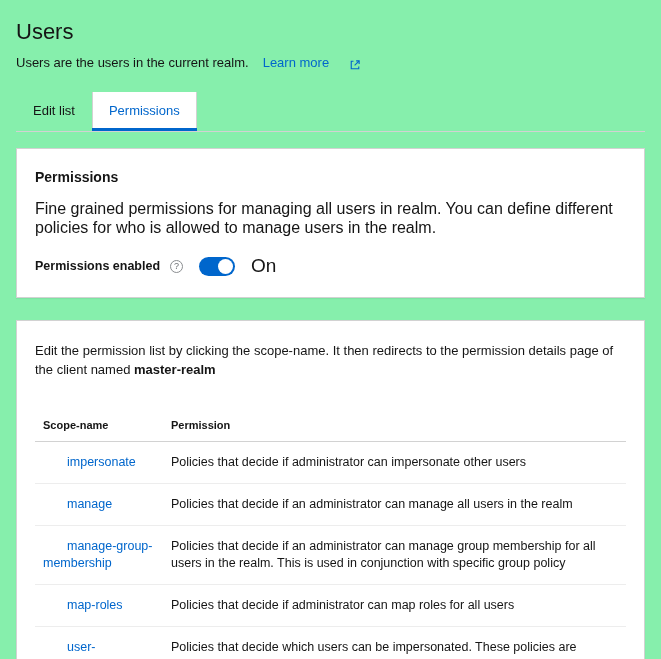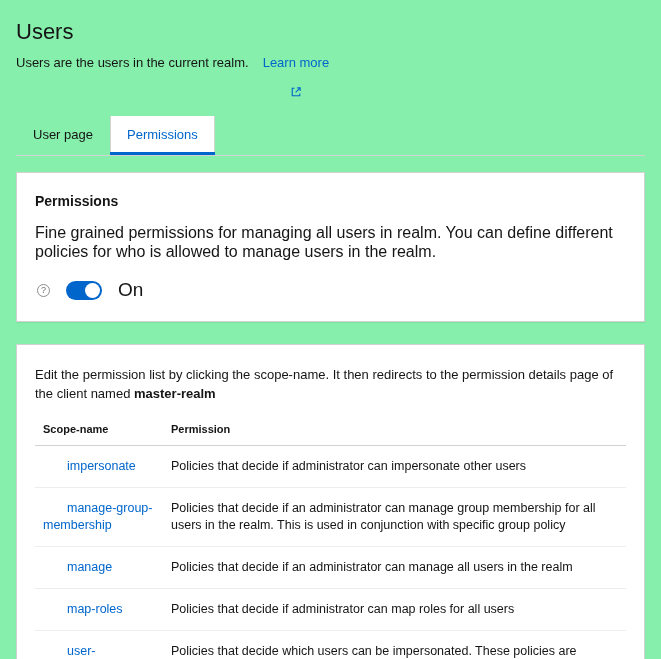--- a/index.html
+++ b/index.html
@@ -38,23 +38,22 @@
     line-height: 18px;
     color: #151515;
   }
   .subtitle-text { color: #151515; }
   .learn-more {
     margin-left: 14px;
     color: #06c;
     text-decoration: none;
     display: inline-flex;
     align-items: center;
-    gap: 12px;
-    cursor: pointer;
-    flex-direction: column;
+    gap: 20px;
+    cursor: pointer;
   }
   .ext-icon {
     display: inline-block;
     width: 12px;
     height: 12px;
     position: relative;
     top: 1px;
   }
   .tabs {
     margin-top: 20px;
@@ -147,21 +146,21 @@
     left: 19px;
     width: 15px;
     height: 15px;
     border-radius: 50%;
     background: #fff;
   }
   .switch-state { margin-left: 8px; font-size: 19px; color: #151515; }
   .perm-desc {
     font-size: 13px;
     line-height: 19px;
-    margin: 0 0 12px 0;
+    margin: 0 0 32px 0;
   }
   .perm-desc b { font-weight: bold; }
   table.perm-table {
     width: 100%;
     border-collapse: collapse;
     font-size: 12.5px;
   }
   table.perm-table th {
     text-align: left;
     font-weight: bold;
@@ -201,32 +200,33 @@
           <svg width="12" height="12" viewBox="0 0 16 16" fill="none" stroke="#06c" stroke-width="1.5">
             <path d="M6 3H3v10h10v-3"></path>
             <path d="M9.5 2.5H13.5V6.5"></path>
             <path d="M13.2 2.8L7.5 8.5"></path>
           </svg>
         </span>
       </a>
     </div>
 
     <div class="tabs">
-      <button class="tab">User page</button>
+      <button class="tab">Edit list</button>
       <button class="tab active">Permissions</button>
     </div>
   </div>
 
   <div class="content">
 
     <div class="card">
       <div class="card-inner">
         <h2 class="card-title">Permissions</h2>
         <p class="card-desc">Fine grained permissions for managing all users in realm. You can define different policies for who is allowed to manage users in the realm.</p>
         <div class="toggle-row">
+          <span class="toggle-label">Permissions enabled</span>
           <span class="help-icon">?</span>
           <span class="switch">
             <span class="knob"></span>
           </span>
           <span class="switch-state">On</span>
         </div>
       </div>
     </div>
 
     <div class="card">
@@ -241,26 +241,26 @@
               <th>Scope-name</th>
               <th>Permission</th>
             </tr>
           </thead>
           <tbody>
             <tr>
               <td><a class="scope-link">impersonate</a></td>
               <td>Policies that decide if administrator can impersonate other users</td>
             </tr>
             <tr>
+              <td><a class="scope-link">manage</a></td>
+              <td>Policies that decide if an administrator can manage all users in the realm</td>
+            </tr>
+            <tr>
               <td><a class="scope-link">manage-group-membership</a></td>
               <td>Policies that decide if an administrator can manage group membership for all users in the realm. This is used in conjunction with specific group policy</td>
-            </tr>
-            <tr>
-              <td><a class="scope-link">manage</a></td>
-              <td>Policies that decide if an administrator can manage all users in the realm</td>
             </tr>
             <tr>
               <td><a class="scope-link">map-roles</a></td>
               <td>Policies that decide if administrator can map roles for all users</td>
             </tr>
             <tr>
               <td><a class="scope-link">user-impersonated</a></td>
               <td>Policies that decide which users can be impersonated. These policies are applied to the user being impersonated.</td>
             </tr>
 

